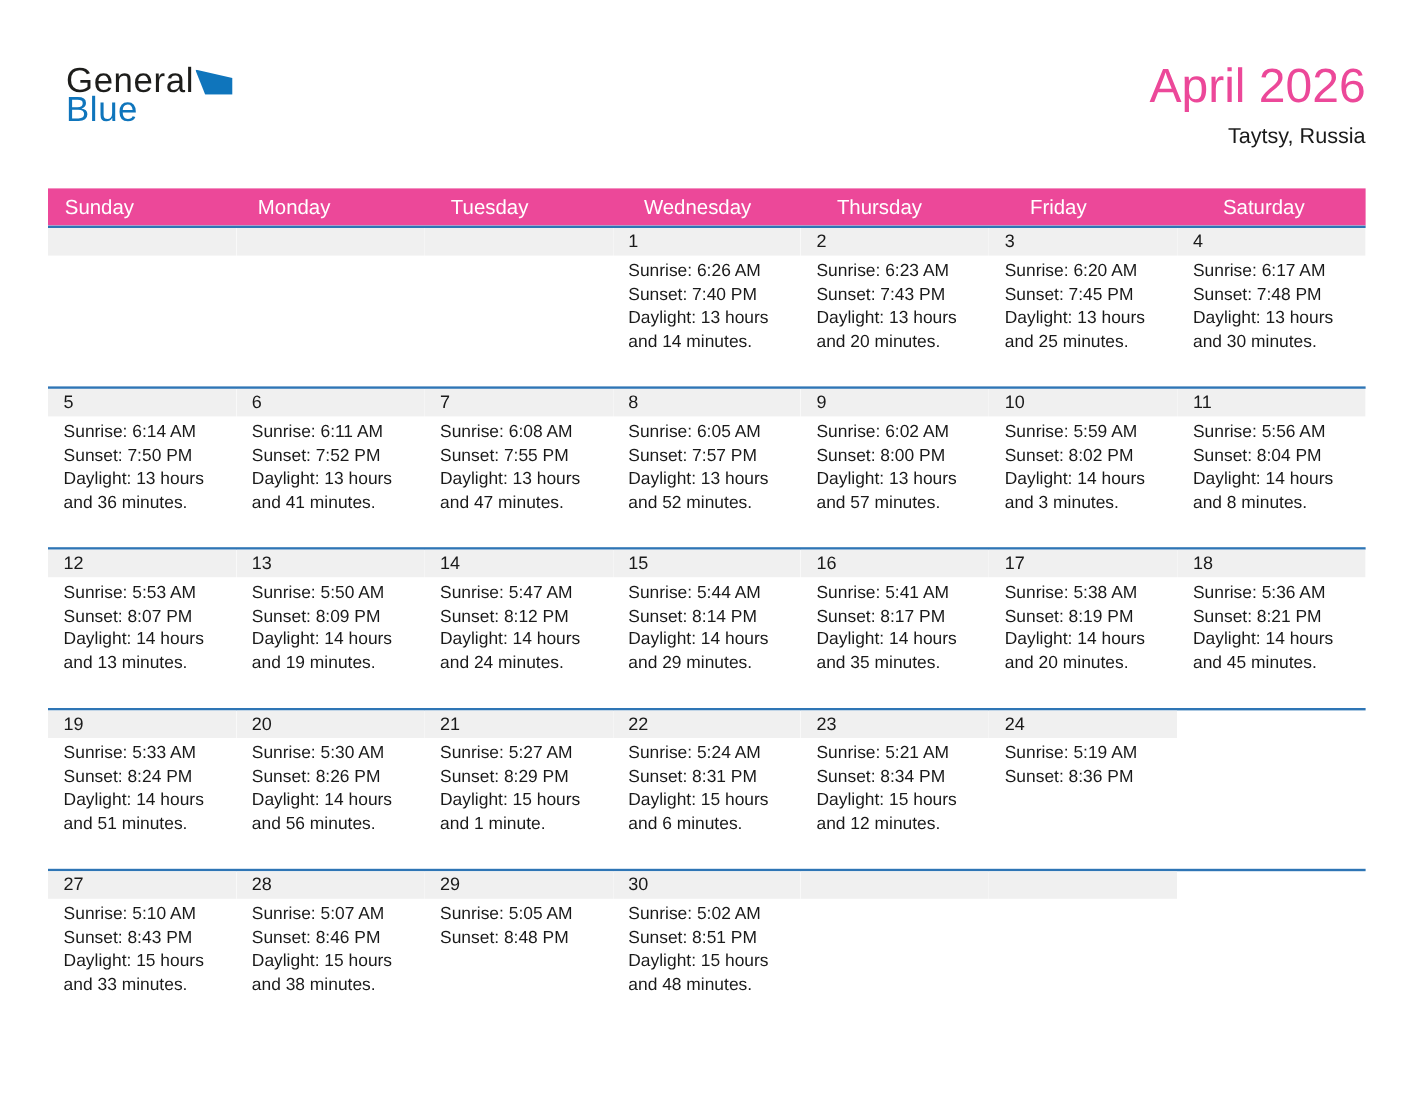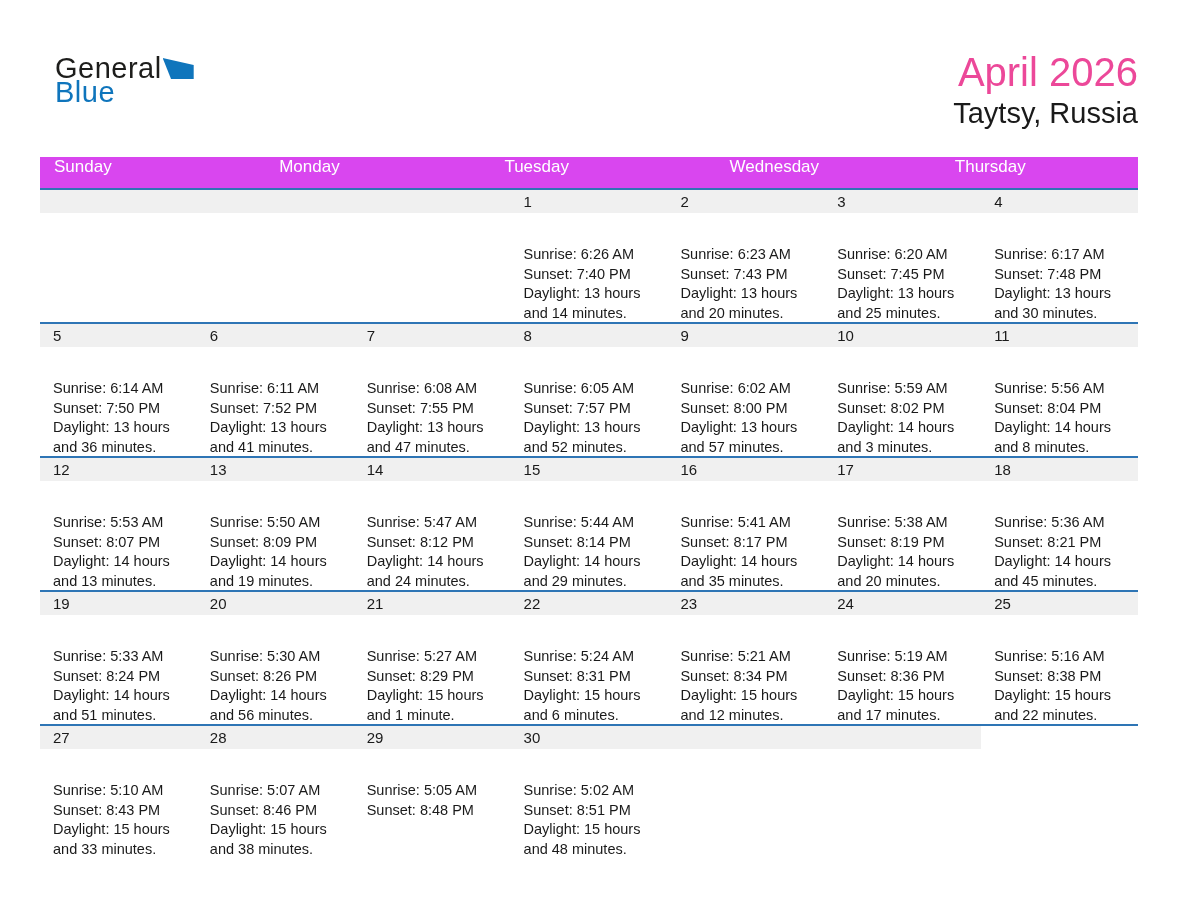--- a/index.html
+++ b/index.html
@@ -15,38 +15,38 @@
   .logo-line1 { font-size: 29px; letter-spacing: 0.5px; color: #1d1d1b; display: flex; align-items: flex-start; }
   .logo-tri {
     display: inline-block; width: 31px; height: 21px; background: #0f75bc;
     margin-left: 1px; margin-top: 6px;
     clip-path: polygon(0 0, 100% 33%, 100% 100%, 27% 100%);
   }
   .logo-line2 { font-size: 29px; letter-spacing: 0.5px; color: #0f75bc; margin-top: -9px; }
 
   .titles { position: absolute; right: 50px; top: 50px; text-align: right; }
   .month-title { font-size: 40px; line-height: 44px; color: #ec4899; }
-  .location { font-size: 29px; line-height: 28px; color: #1a1a1a; margin-top: 5px; }
+  .location { font-size: 18px; line-height: 28px; color: #1a1a1a; margin-top: 5px; }
 
   
   .calendar { position: absolute; left: 40px; top: 157px; width: 1098px; }
 
   .weekday-row {
-    display: grid; grid-template-columns: repeat(5, 1fr);
-    background: #d946ef; height: 31px; align-items: center; gap: 28px;
+    display: grid; grid-template-columns: repeat(7, 1fr);
+    background: #ec4899; height: 31px; align-items: center; gap: 28px;
   }
   .weekday-cell { color: #ffffff; font-size: 17px; padding-left: 14px; }
 
   .week {
     display: grid; grid-template-columns: repeat(7, 1fr);
     border-top: 2px solid #2e75b5; height: 134px; background: #ffffff;
   }
   .cell { overflow: hidden; }
   .day-strip { background: #f0f0f0; height: 23px; line-height: 23px; padding-left: 13px; font-size: 15px; color: #1a1a1a; }
-  .cell-body { padding: 4px 10px 0 13px; font-size: 14.5px; line-height: 19.5px; color: #1a1a1a; margin-top: 28px; }
+  .cell-body { padding: 4px 10px 0 13px; font-size: 14.5px; line-height: 19.5px; color: #1a1a1a; }
 </style>
 </head>
 <body>
 
 <div class="page">
 
   <div class="top">
     <div class="logo">
       <div class="logo-line1">
         <span>General</span>
@@ -269,29 +269,20 @@
               <div>Sunrise: 5:21 AM</div>
               <div>Sunset: 8:34 PM</div>
               <div>Daylight: 15 hours and 12 minutes.</div>
             </div>
           </div>
           <div class="cell">
             <div class="day-strip">24</div>
             <div class="cell-body">
               <div>Sunrise: 5:19 AM</div>
               <div>Sunset: 8:36 PM</div>
-              <div>Daylight: 15 hours and 17 minutes.</div>
-            </div>
-          </div>
-          <div class="cell">
-            <div class="day-strip">25</div>
-            <div class="cell-body">
-              <div>Sunrise: 5:16 AM</div>
-              <div>Sunset: 8:38 PM</div>
-              <div>Daylight: 15 hours and 22 minutes.</div>
             </div>
           </div>
         </div>
         <div class="week">
           <div class="cell">
             <div class="day-strip">27</div>
             <div class="cell-body">
               <div>Sunrise: 5:10 AM</div>
               <div>Sunset: 8:43 PM</div>
               <div>Daylight: 15 hours and 33 minutes.</div>

